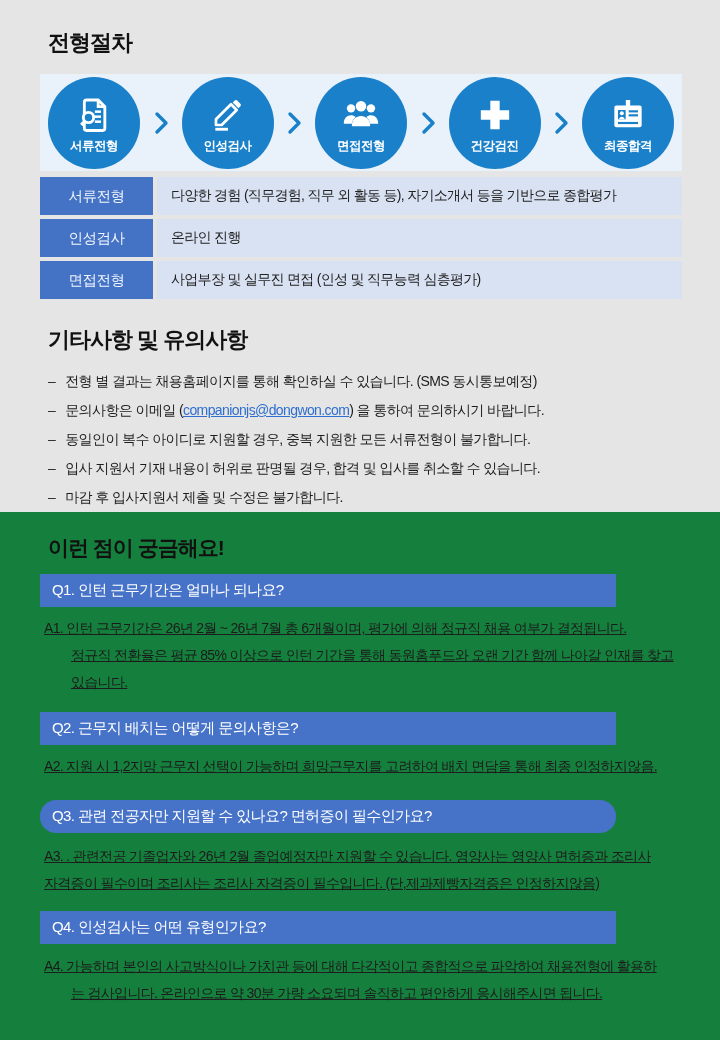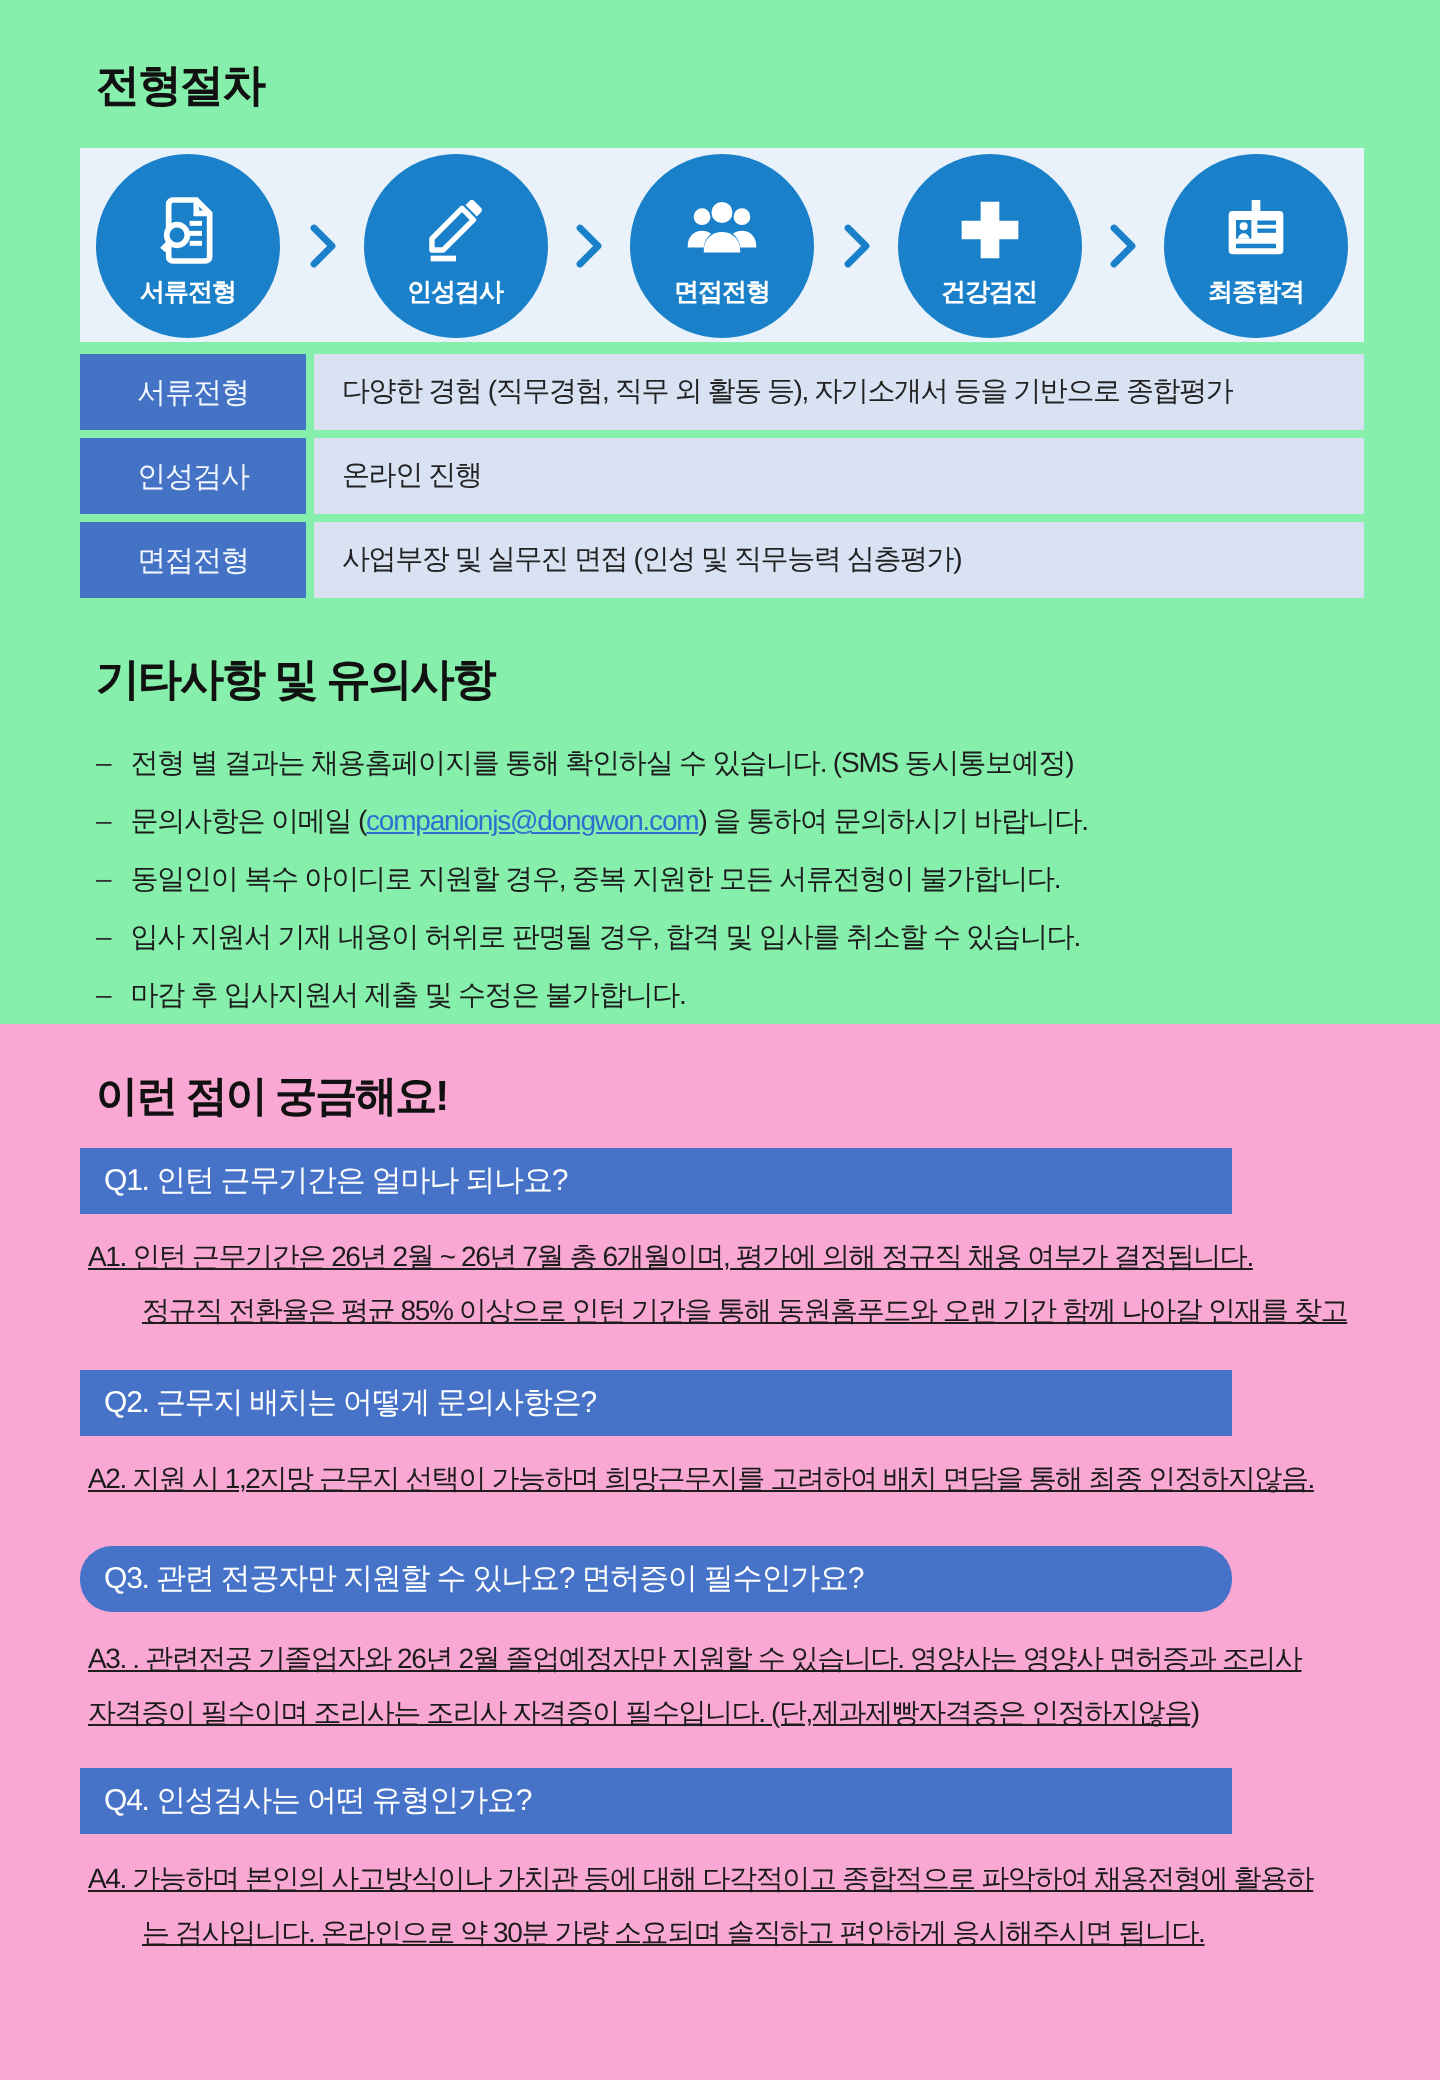--- a/index.html
+++ b/index.html
@@ -1,20 +1,20 @@
 <!DOCTYPE html>
 <html><head>
 <meta charset="utf-8">
 <style>
   * { margin:0; padding:0; box-sizing:border-box; }
   html,body { width:720px; background:#fff; font-family:"Liberation Sans","DejaVu Sans",sans-serif; color:#1e1e1e; }
   .page { width:720px; height:1040px; overflow:hidden; }
 
   
-  .top { height:512px; overflow:hidden; background:#86efac; }
+  .top { height:512px; overflow:hidden; background:#e5e5e5; }
   .sec-title { font-size:22px; font-weight:bold; color:#111; margin:28px 0 0 48px; letter-spacing:-1px; }
 
   .process-band { width:642px; height:97px; margin:16px 0 0 40px; background:#e9f2fb;
                   display:flex; align-items:center; justify-content:space-between; padding:0 8px; }
   .step { width:92px; height:92px; border-radius:50%; background:#1a80c9; position:relative;
           display:flex; flex-direction:column; align-items:center; justify-content:center; }
   .step .icon { height:44px; display:flex; align-items:center; justify-content:center; margin-top:2px; }
   .step .step-label { color:#fff; font-size:12.5px; font-weight:bold; letter-spacing:-0.5px; margin-top:1px; }
   .chev { flex:1; display:flex; align-items:center; justify-content:center; }
 
@@ -26,21 +26,21 @@
   .proc-row .cell-desc { flex:1; background:#d9e2f3; color:#222; font-size:14px; letter-spacing:-0.7px;
                          display:flex; align-items:center; padding-left:14px; white-space:nowrap; overflow:hidden; }
 
   
   .notes-list { margin:12px 0 0 48px; list-style:none; }
   .notes-list li { font-size:14px; line-height:29px; letter-spacing:-0.6px; white-space:nowrap; color:#1c1c1c; }
   .notes-list li::before { content:"–"; margin-right:10px; color:#333; }
   .email-link { color:#2e6fd0; text-decoration:underline; cursor:pointer; }
 
   
-  .faq { height:528px; background:#f9a8d4; padding-top:22px; overflow:hidden; }
+  .faq { height:528px; background:#15803d; padding-top:22px; overflow:hidden; }
   .faq-title { font-size:21px; font-weight:bold; color:#111; margin-left:48px; letter-spacing:-1px; }
   .qbar { width:576px; margin-left:40px; height:33px; background:#4673c8; color:#fff; font-size:15px;
           letter-spacing:-0.6px; display:flex; align-items:center; padding-left:12px; white-space:nowrap; }
   .q1 { margin-top:12px; } .q2 { margin-top:16px; } .q3 { margin-top:20px;border-radius:16px; } .q4 { margin-top:14px; }
   .answer { margin:8px 16px 0 44px;text-decoration:underline; }
   .ans-line { font-size:14px; line-height:27px; letter-spacing:-0.7px; white-space:nowrap; color:#1b1b1b; }
   .ans-line.cont { padding-left:27px; }
 </style>
 </head>
 <body>
@@ -169,20 +169,21 @@
     </ul>
   </div>
 
   <div class="faq">
     <h2 class="faq-title">이런 점이 궁금해요!</h2>
 
     <div class="qbar q1">Q1. 인턴 근무기간은 얼마나 되나요?</div>
     <div class="answer">
       <div class="ans-line">A1. 인턴 근무기간은 26년 2월 ~ 26년 7월 총 6개월이며, 평가에 의해 정규직 채용 여부가 결정됩니다.</div>
       <div class="ans-line cont">정규직 전환율은 평균 85% 이상으로 인턴 기간을 통해 동원홈푸드와 오랜 기간 함께 나아갈 인재를 찾고</div>
+      <div class="ans-line cont">있습니다.</div>
     </div>
 
     <div class="qbar q2">Q2. 근무지 배치는 어떻게 문의사항은?</div>
     <div class="answer">
       <div class="ans-line">A2. 지원 시 1,2지망 근무지 선택이 가능하며 희망근무지를 고려하여 배치 면담을 통해 최종 인정하지않음.</div>
     </div>
 
     <div class="qbar q3">Q3. 관련 전공자만 지원할 수 있나요?  면허증이 필수인가요?</div>
     <div class="answer" style="margin-top:10px;">
       <div class="ans-line">A3. . 관련전공 기졸업자와 26년 2월 졸업예정자만 지원할 수 있습니다. 영양사는 영양사 면허증과 조리사</div>

